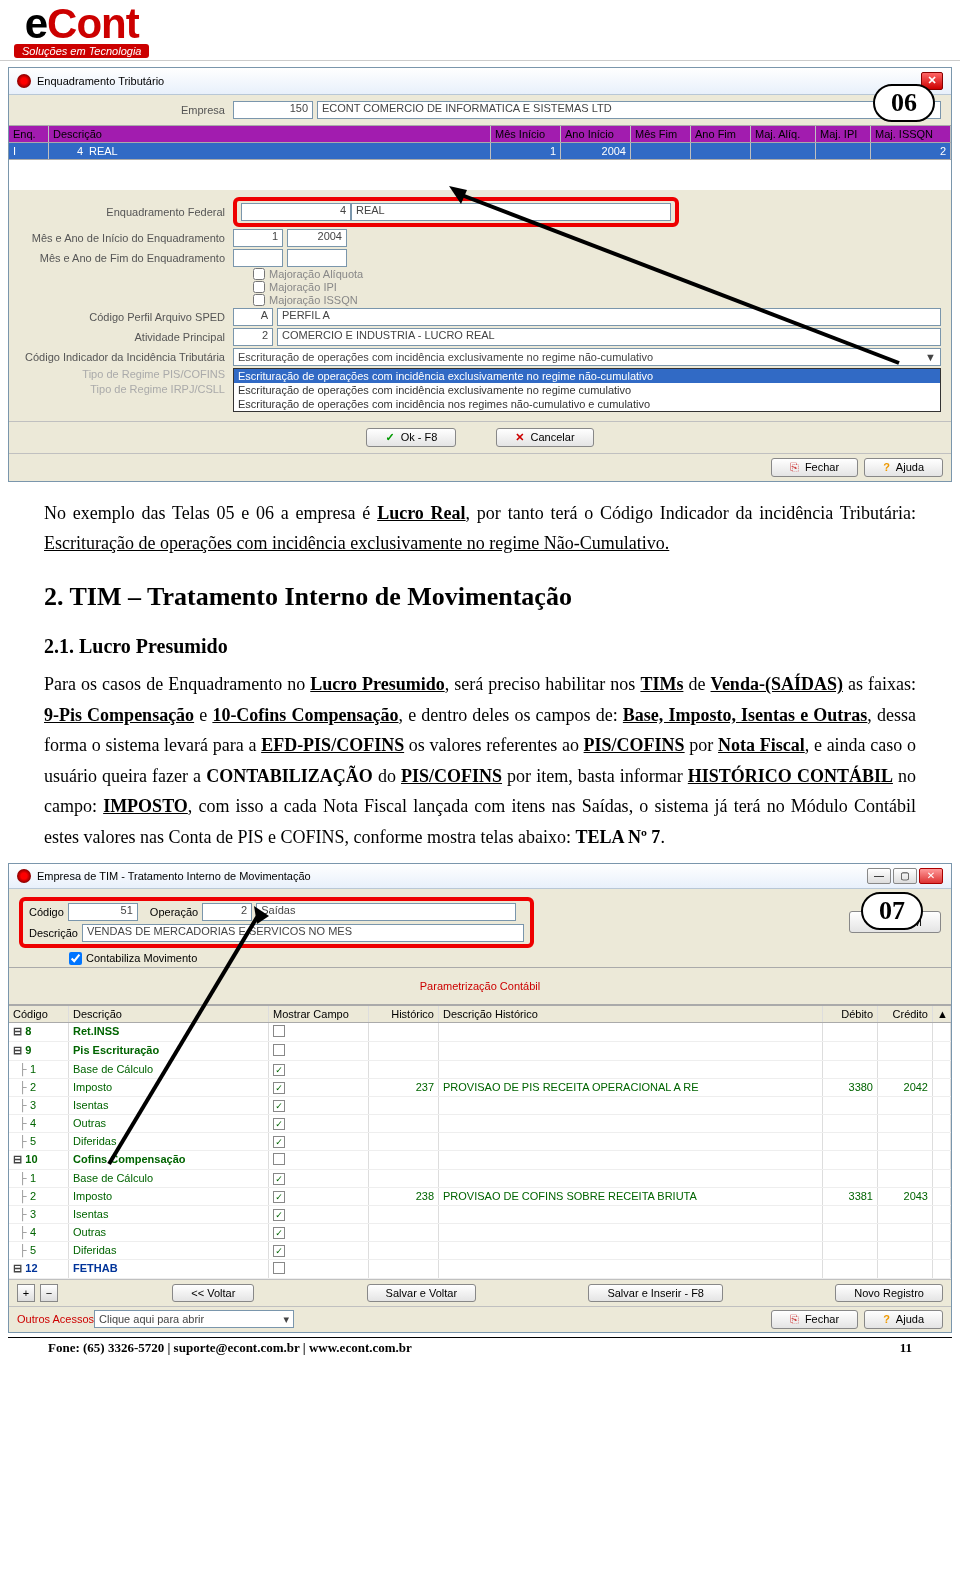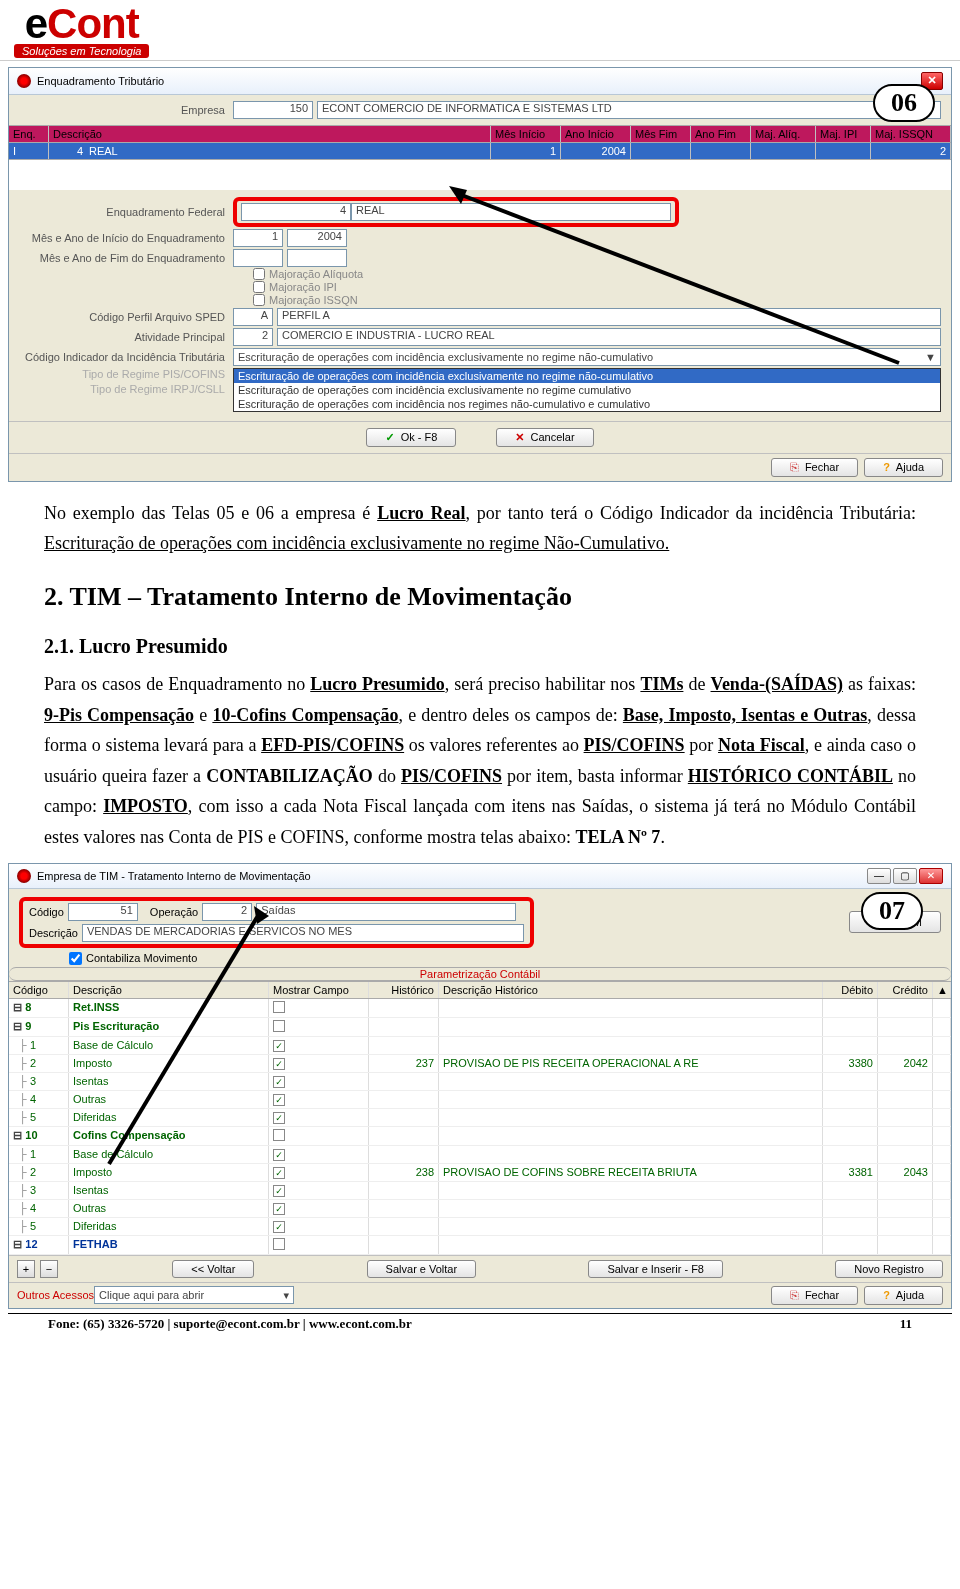--- a/index.html
+++ b/index.html
@@ -88,21 +88,21 @@
     padding: 1px 10px;
     color:#555;
     gap: 4px;
   }
   .form-row label { text-align:right; min-width:210px; padding-right:4px;}
   .inp {
     background:#fff; border:1px solid #7a96ac;
     height:18px; padding:0 4px; color:#444;
   }
   .grid-header {
-    display:flex; background:#be185d; border-top:1px solid #aaa; border-bottom:1px solid #aaa;
+    display:flex; background:#a21caf; border-top:1px solid #aaa; border-bottom:1px solid #aaa;
   }
   .grid-header > div, .grid-row > div {
     border-right:1px solid #c0c0c0; padding:2px 4px; font-size:11px;
   }
   .grid-row { display:flex; background:#316ac5; color:#fff; border-bottom:1px solid #aaa;}
   .c-enq{width:40px;} .c-desc{flex:1;} .c-mi{width:70px;} .c-ai{width:70px;}
   .c-mf{width:60px;} .c-af{width:60px;} .c-maj{width:65px;} .c-mip{width:55px;} .c-miq{width:80px;}
   .red-box {
     border:4px solid #e00; border-radius:6px;
     padding:2px 4px;
@@ -165,21 +165,21 @@
     width:24px; height:16px; border:1px solid #888; border-radius:2px;
     display:flex; align-items:center; justify-content:center;
     background:linear-gradient(#fff,#ddd); font-size:10px;
   }
   .win-ctrls .x { background:linear-gradient(#f99,#d33); color:#fff; border-color:#a00;}
   .ss2-red-box {
     border:4px solid #e00; border-radius:6px; padding:2px 6px;
     display:inline-block;
   }
   .ss2 .row { display:flex; align-items:center; padding:2px 10px; gap:4px;}
-  .param-title { text-align:center; color:#c00; padding:0; border-bottom:1px solid #aaa; border-top:1px solid #aaa;border-radius:10px;}
+  .param-title { text-align:center; color:#c00; padding:12px; border-bottom:1px solid #aaa; border-top:1px solid #aaa;}
   .tree-grid {
     background:#fff; border-top:1px solid #aaa;
   }
   .tg-header {
     display:flex; background:#ece9d8; border-bottom:1px solid #aaa;
   }
   .tg-header > div, .tg-row > div { padding:2px 4px; border-right:1px solid #ddd; font-size:11px;}
   .tg-row { display:flex; border-bottom:1px solid #eee;}
   .tg-row.parent { color:#006400; font-weight:bold;}
   .tg-row.child { color:#006400;}

